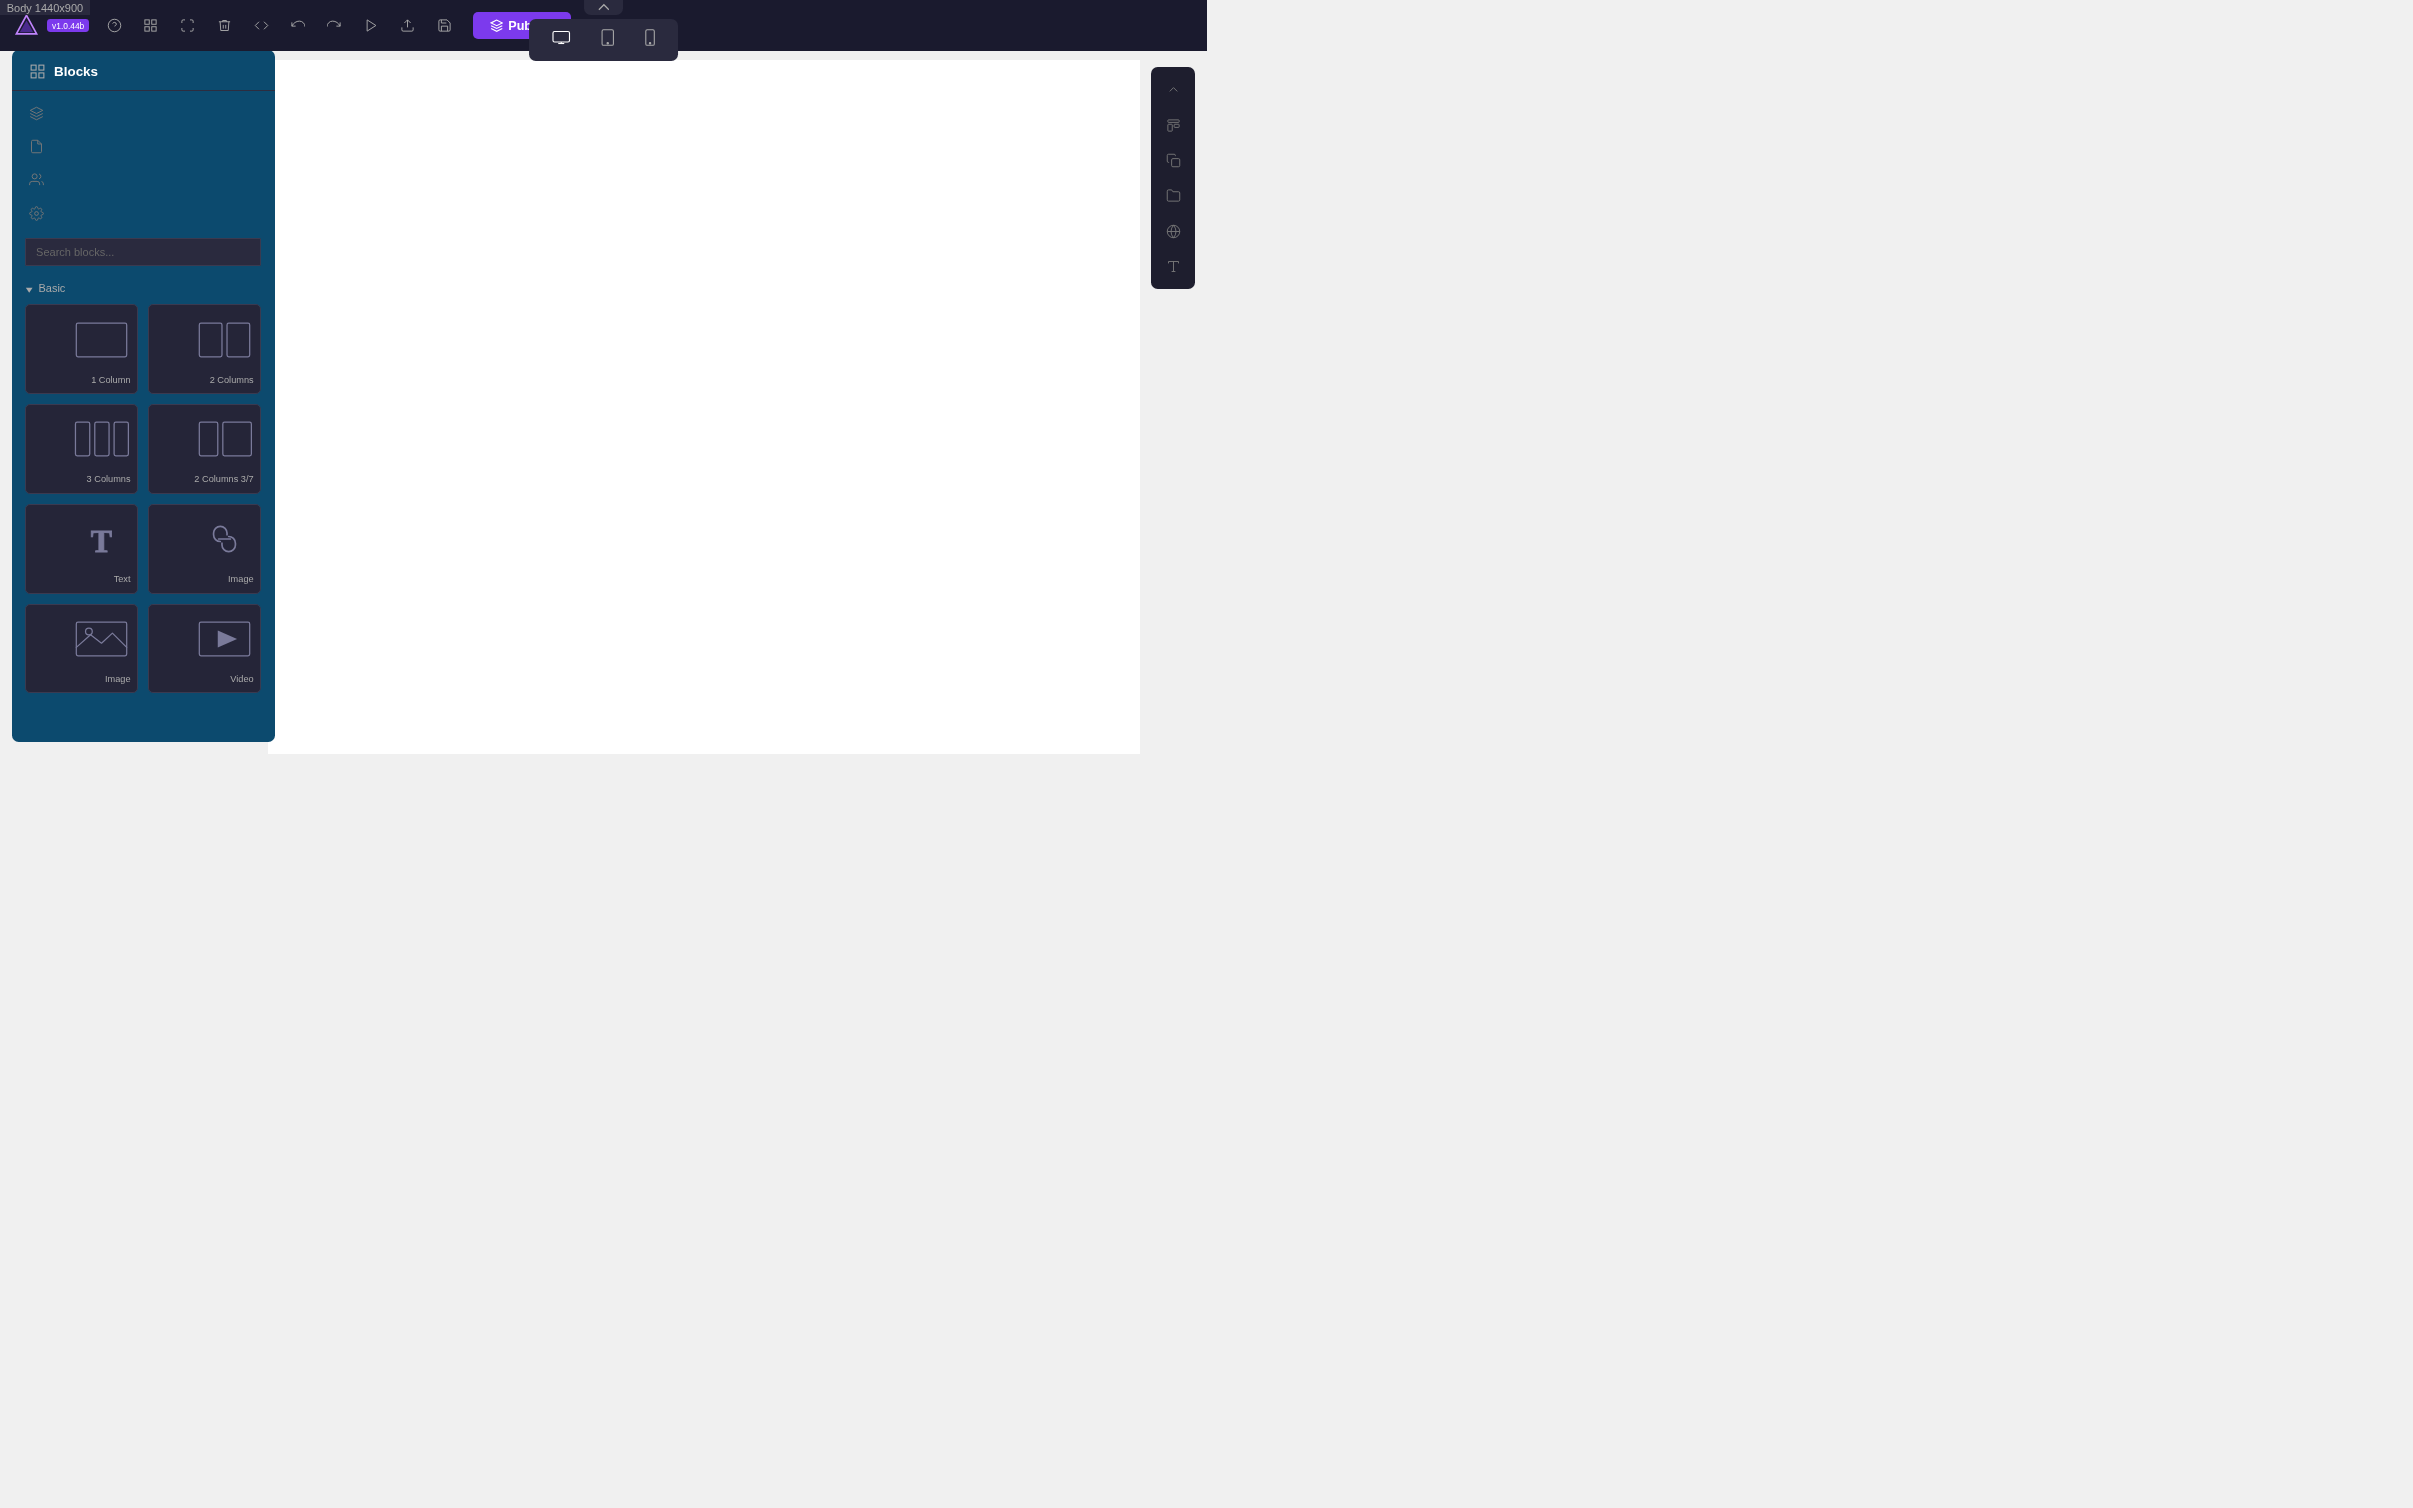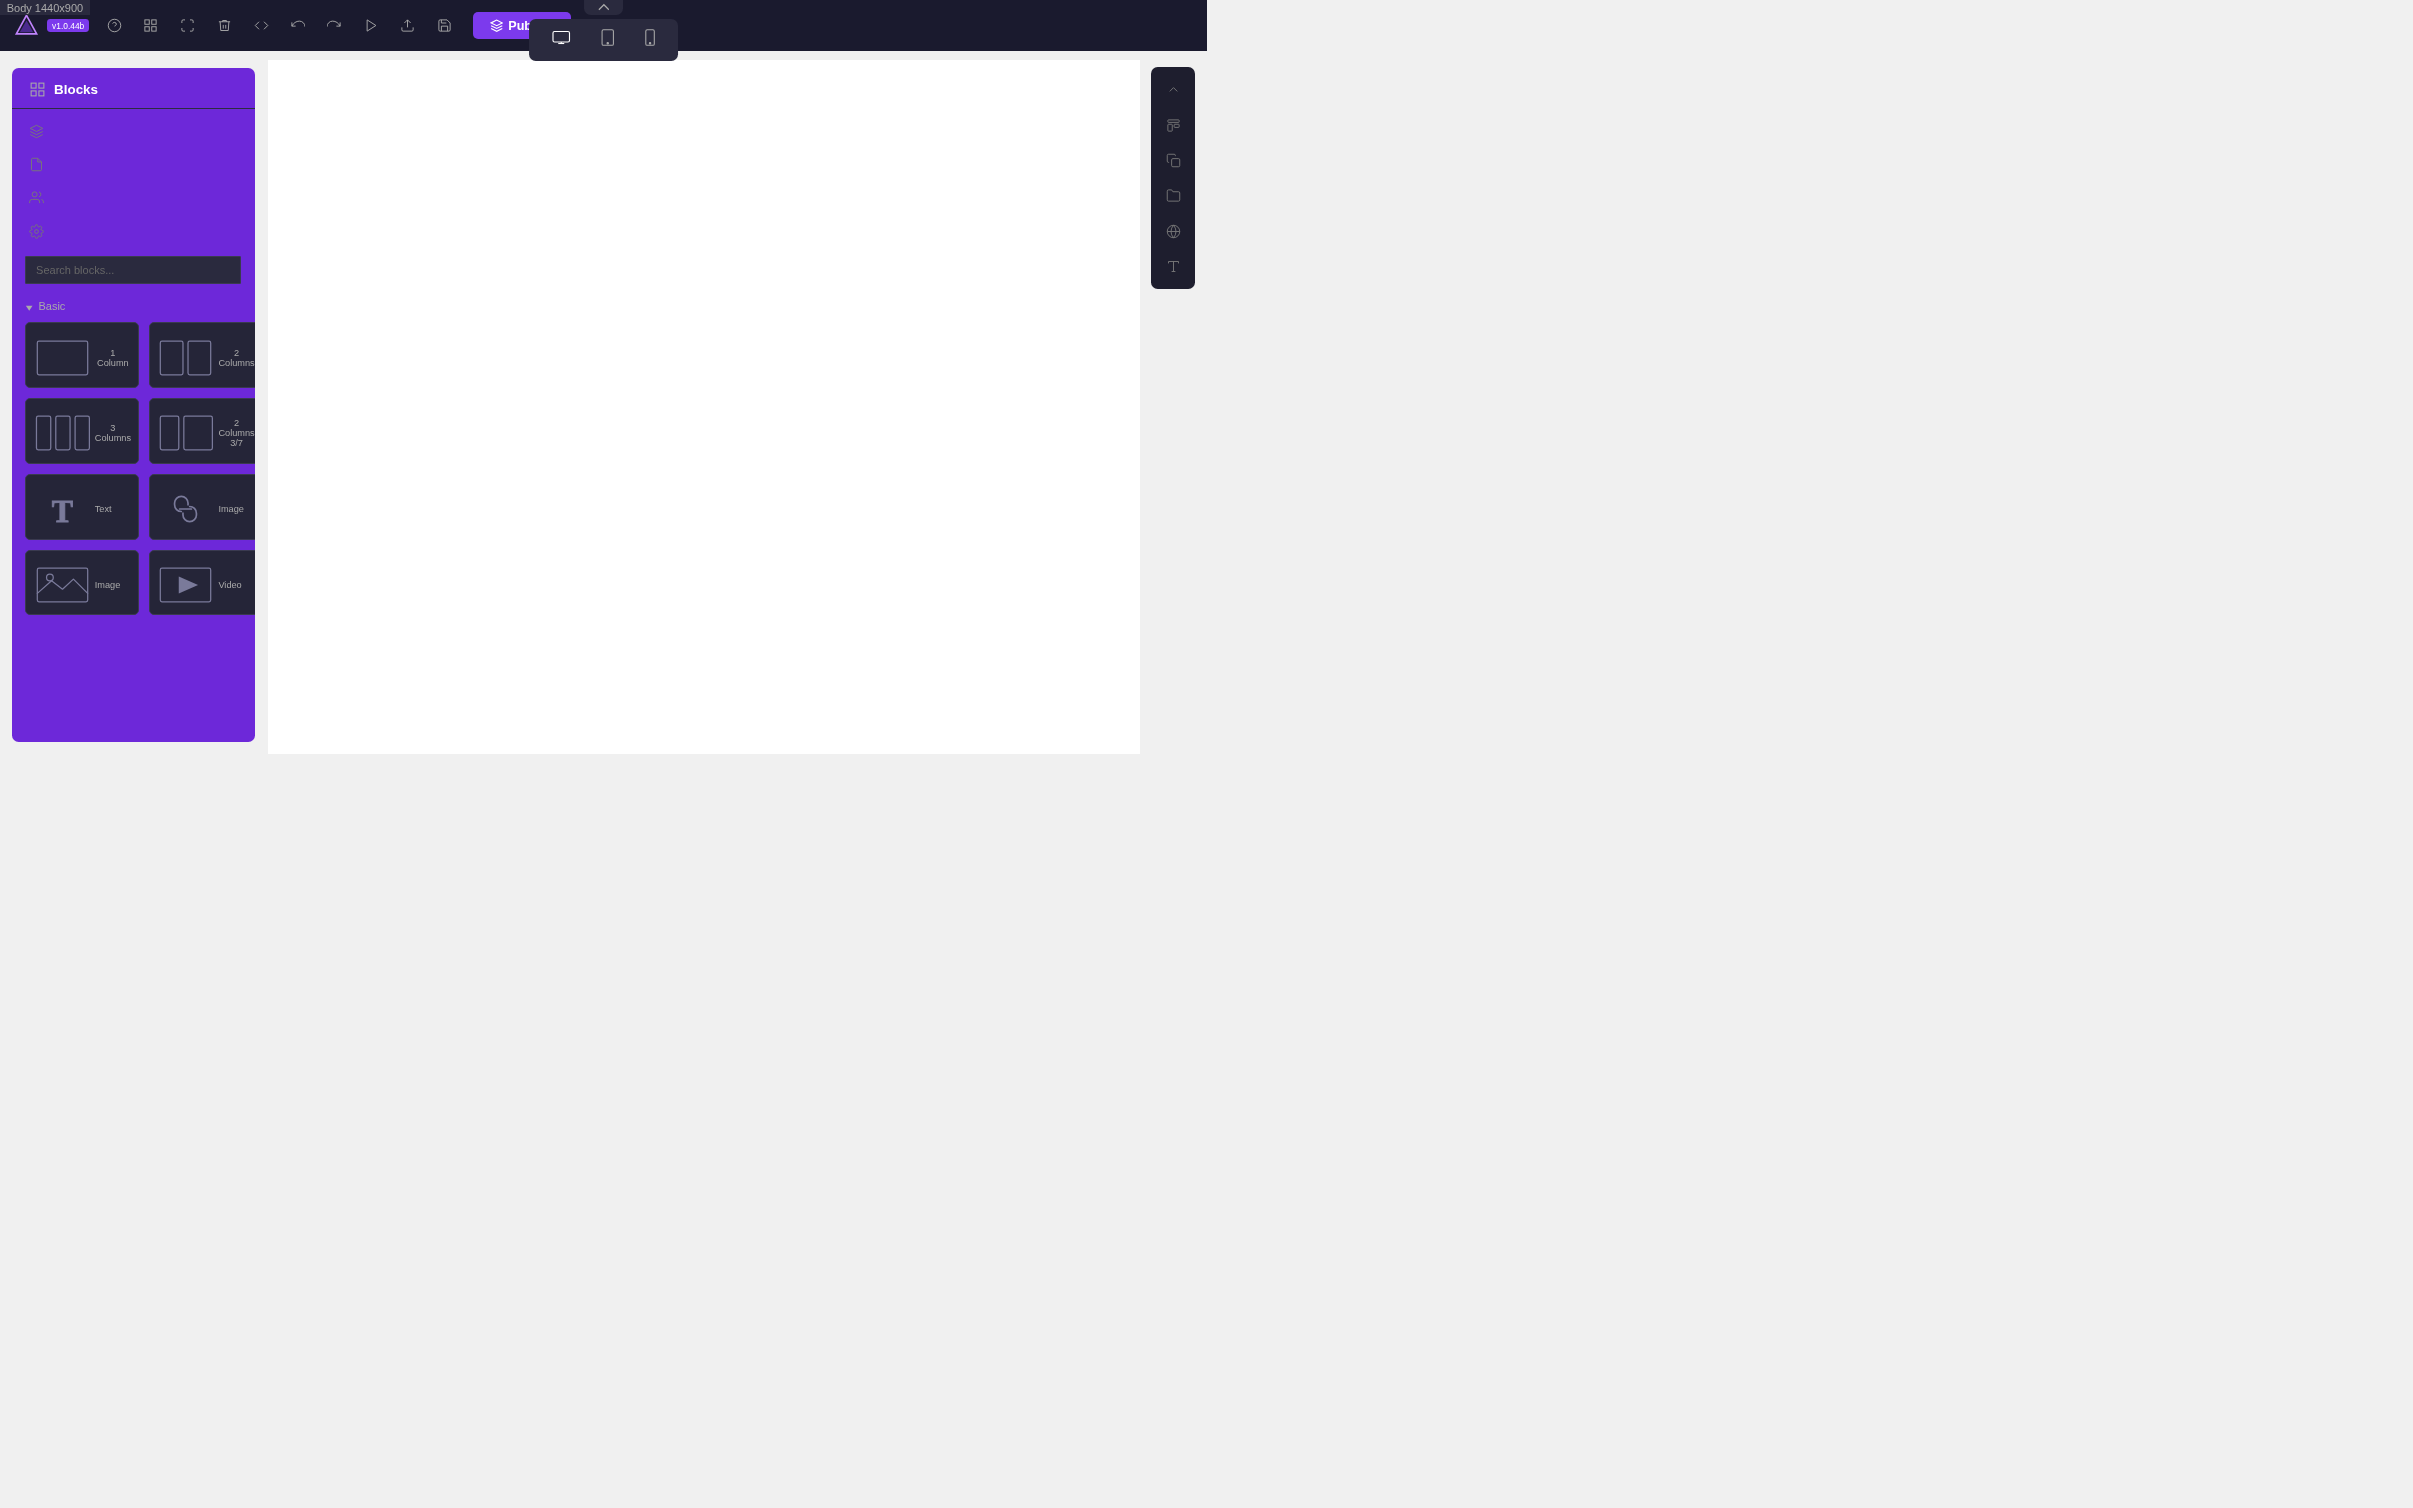--- a/index.html
+++ b/index.html
@@ -114,25 +114,25 @@
       color: #aaa;
       font-size: 11px;
       padding: 1.7px 6.7px;
       z-index: 200;
       text-align: right;
     }
 
     
     #left-sidebar {
       position: absolute;
-      top: 68px;
+      top: 50px;
       left: 11.7px;
-      width: 243px;
+      width: 263px;
       bottom: 11.7px;
-      background: #6d28d9;
+      background: #0c4a6e;
       border-radius: 6.7px;
       display: flex;
       flex-direction: column;
       overflow: hidden;
       z-index: 10;
     }
 
     #sidebar-header {
       display: flex;
       align-items: center;
@@ -201,23 +201,23 @@
       grid-template-columns: 1fr 1fr;
       gap: 10px;
     }
 
     .block-item {
       background: #252538;
       border: 0.8px solid #3a3a50;
       border-radius: 5px;
       padding: 13.4px 6.7px 8.4px;
       display: flex;
-      flex-direction: row;
-      align-items: center;
-      gap: 3px;
+      flex-direction: column;
+      align-items: flex-end;
+      gap: 14px;
       cursor: pointer;
       transition: background 0.15s;
     }
 
     .block-label {
       color: #aaa;
       font-size: 9.2px;
       text-align: center;
     }
 

